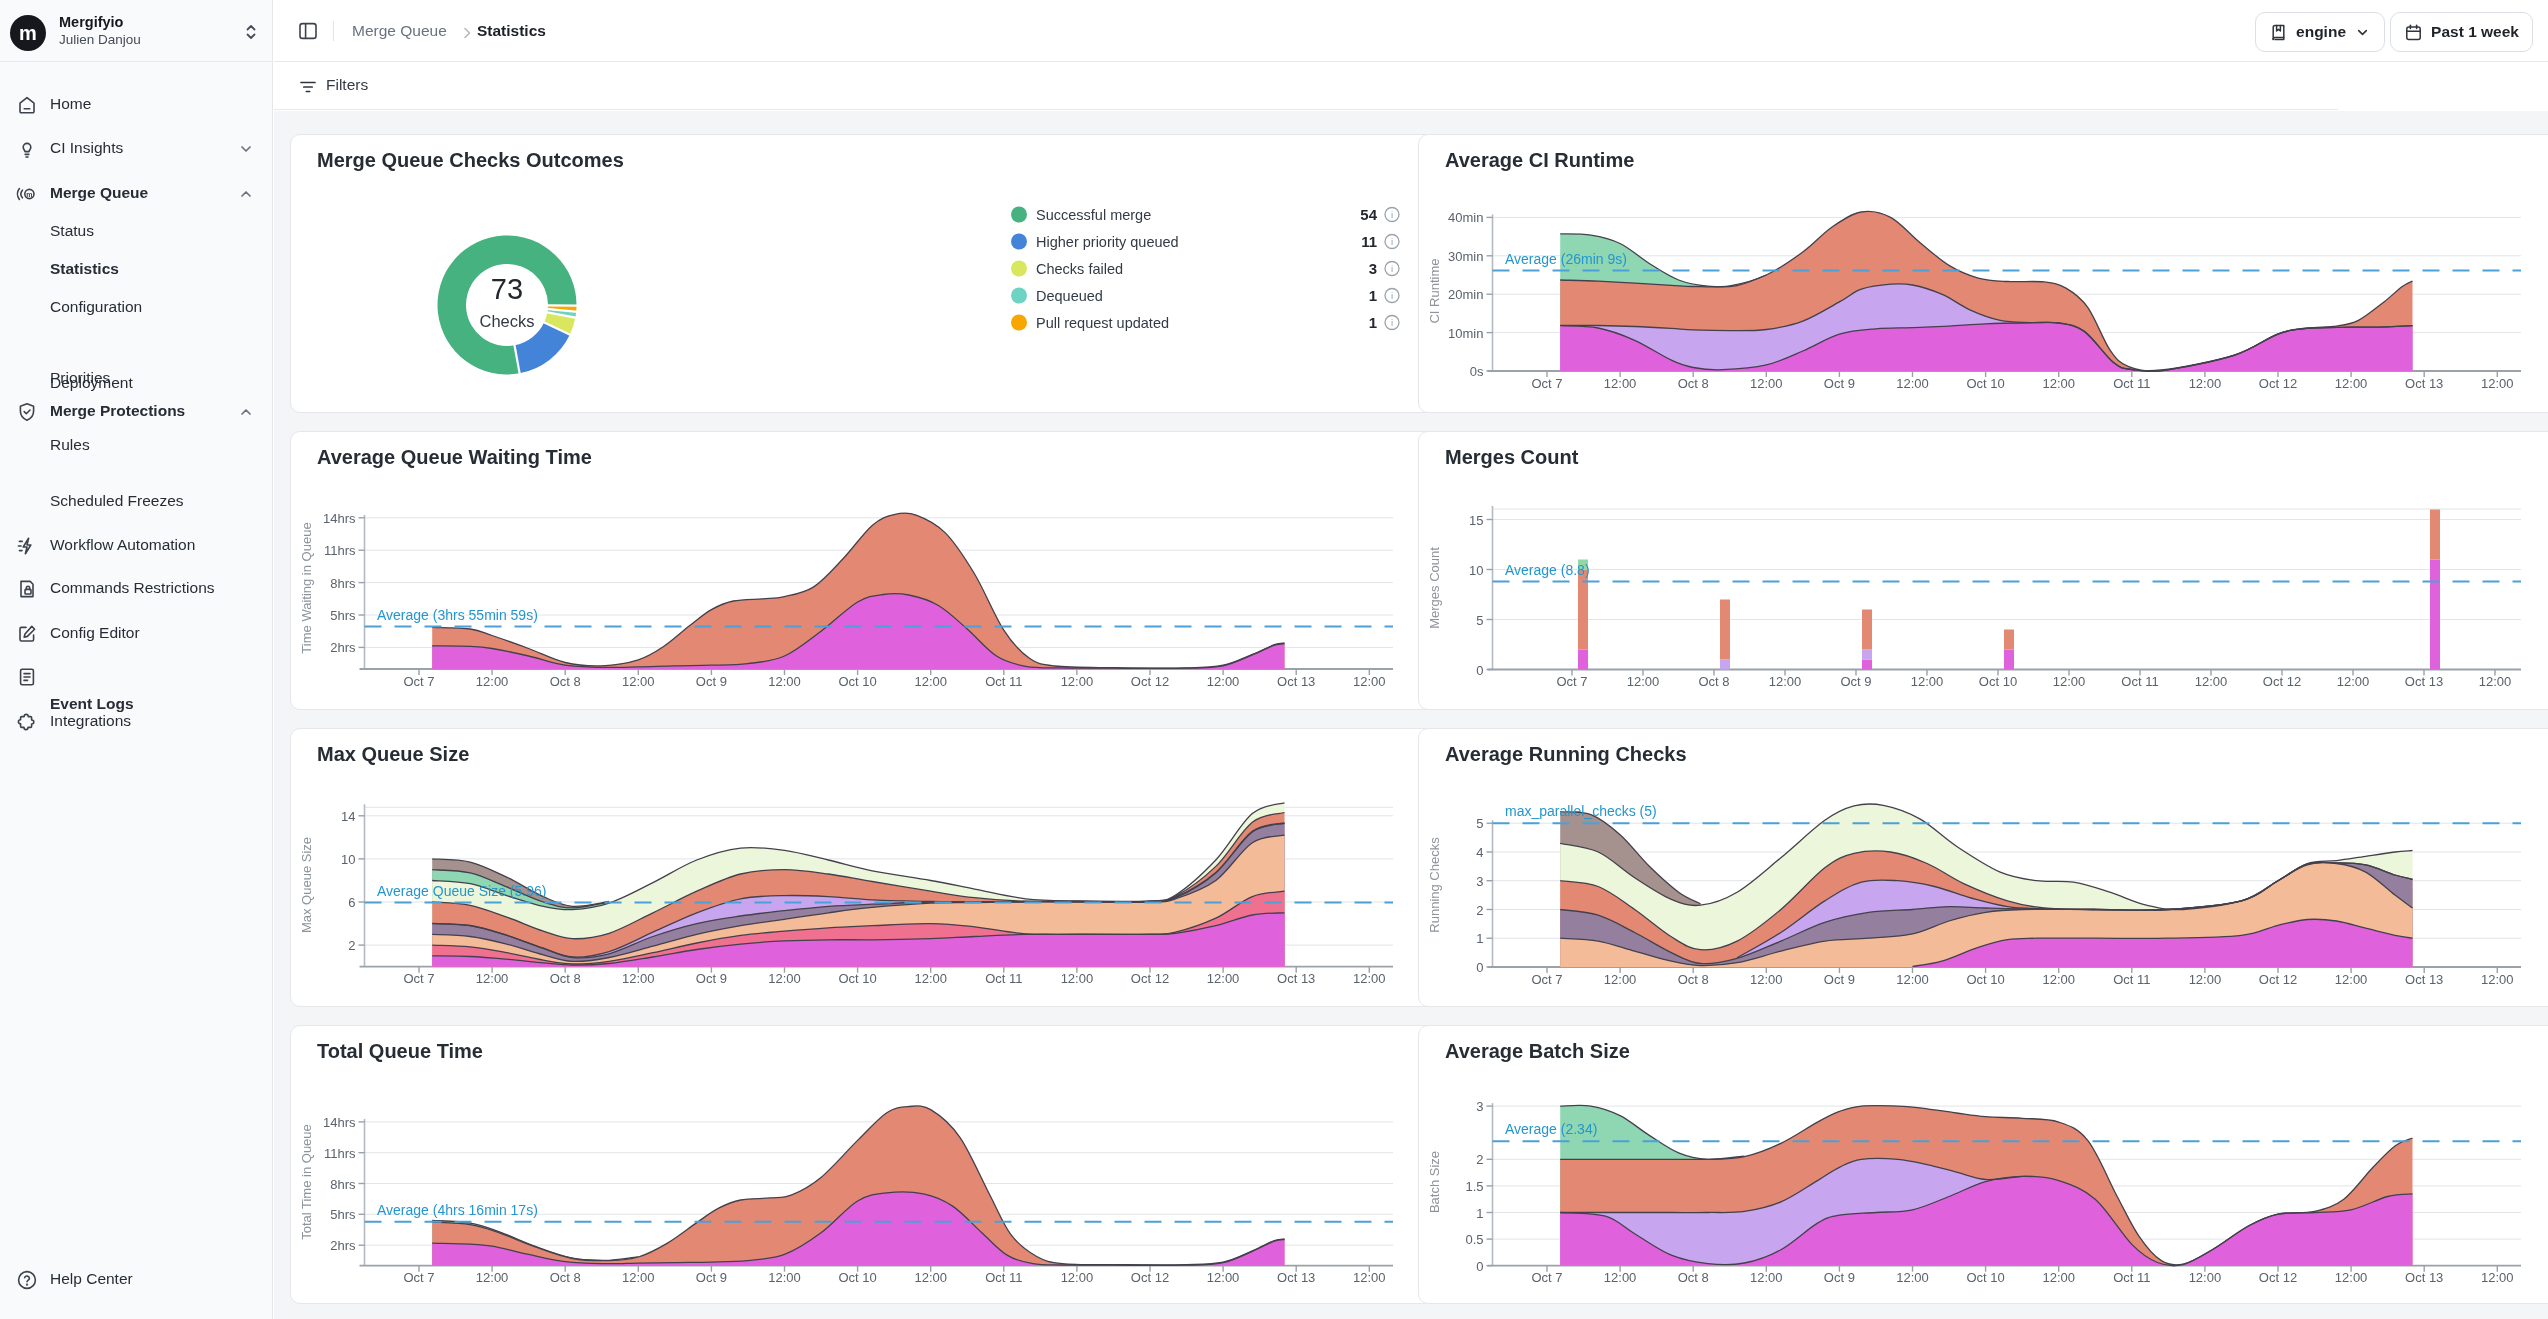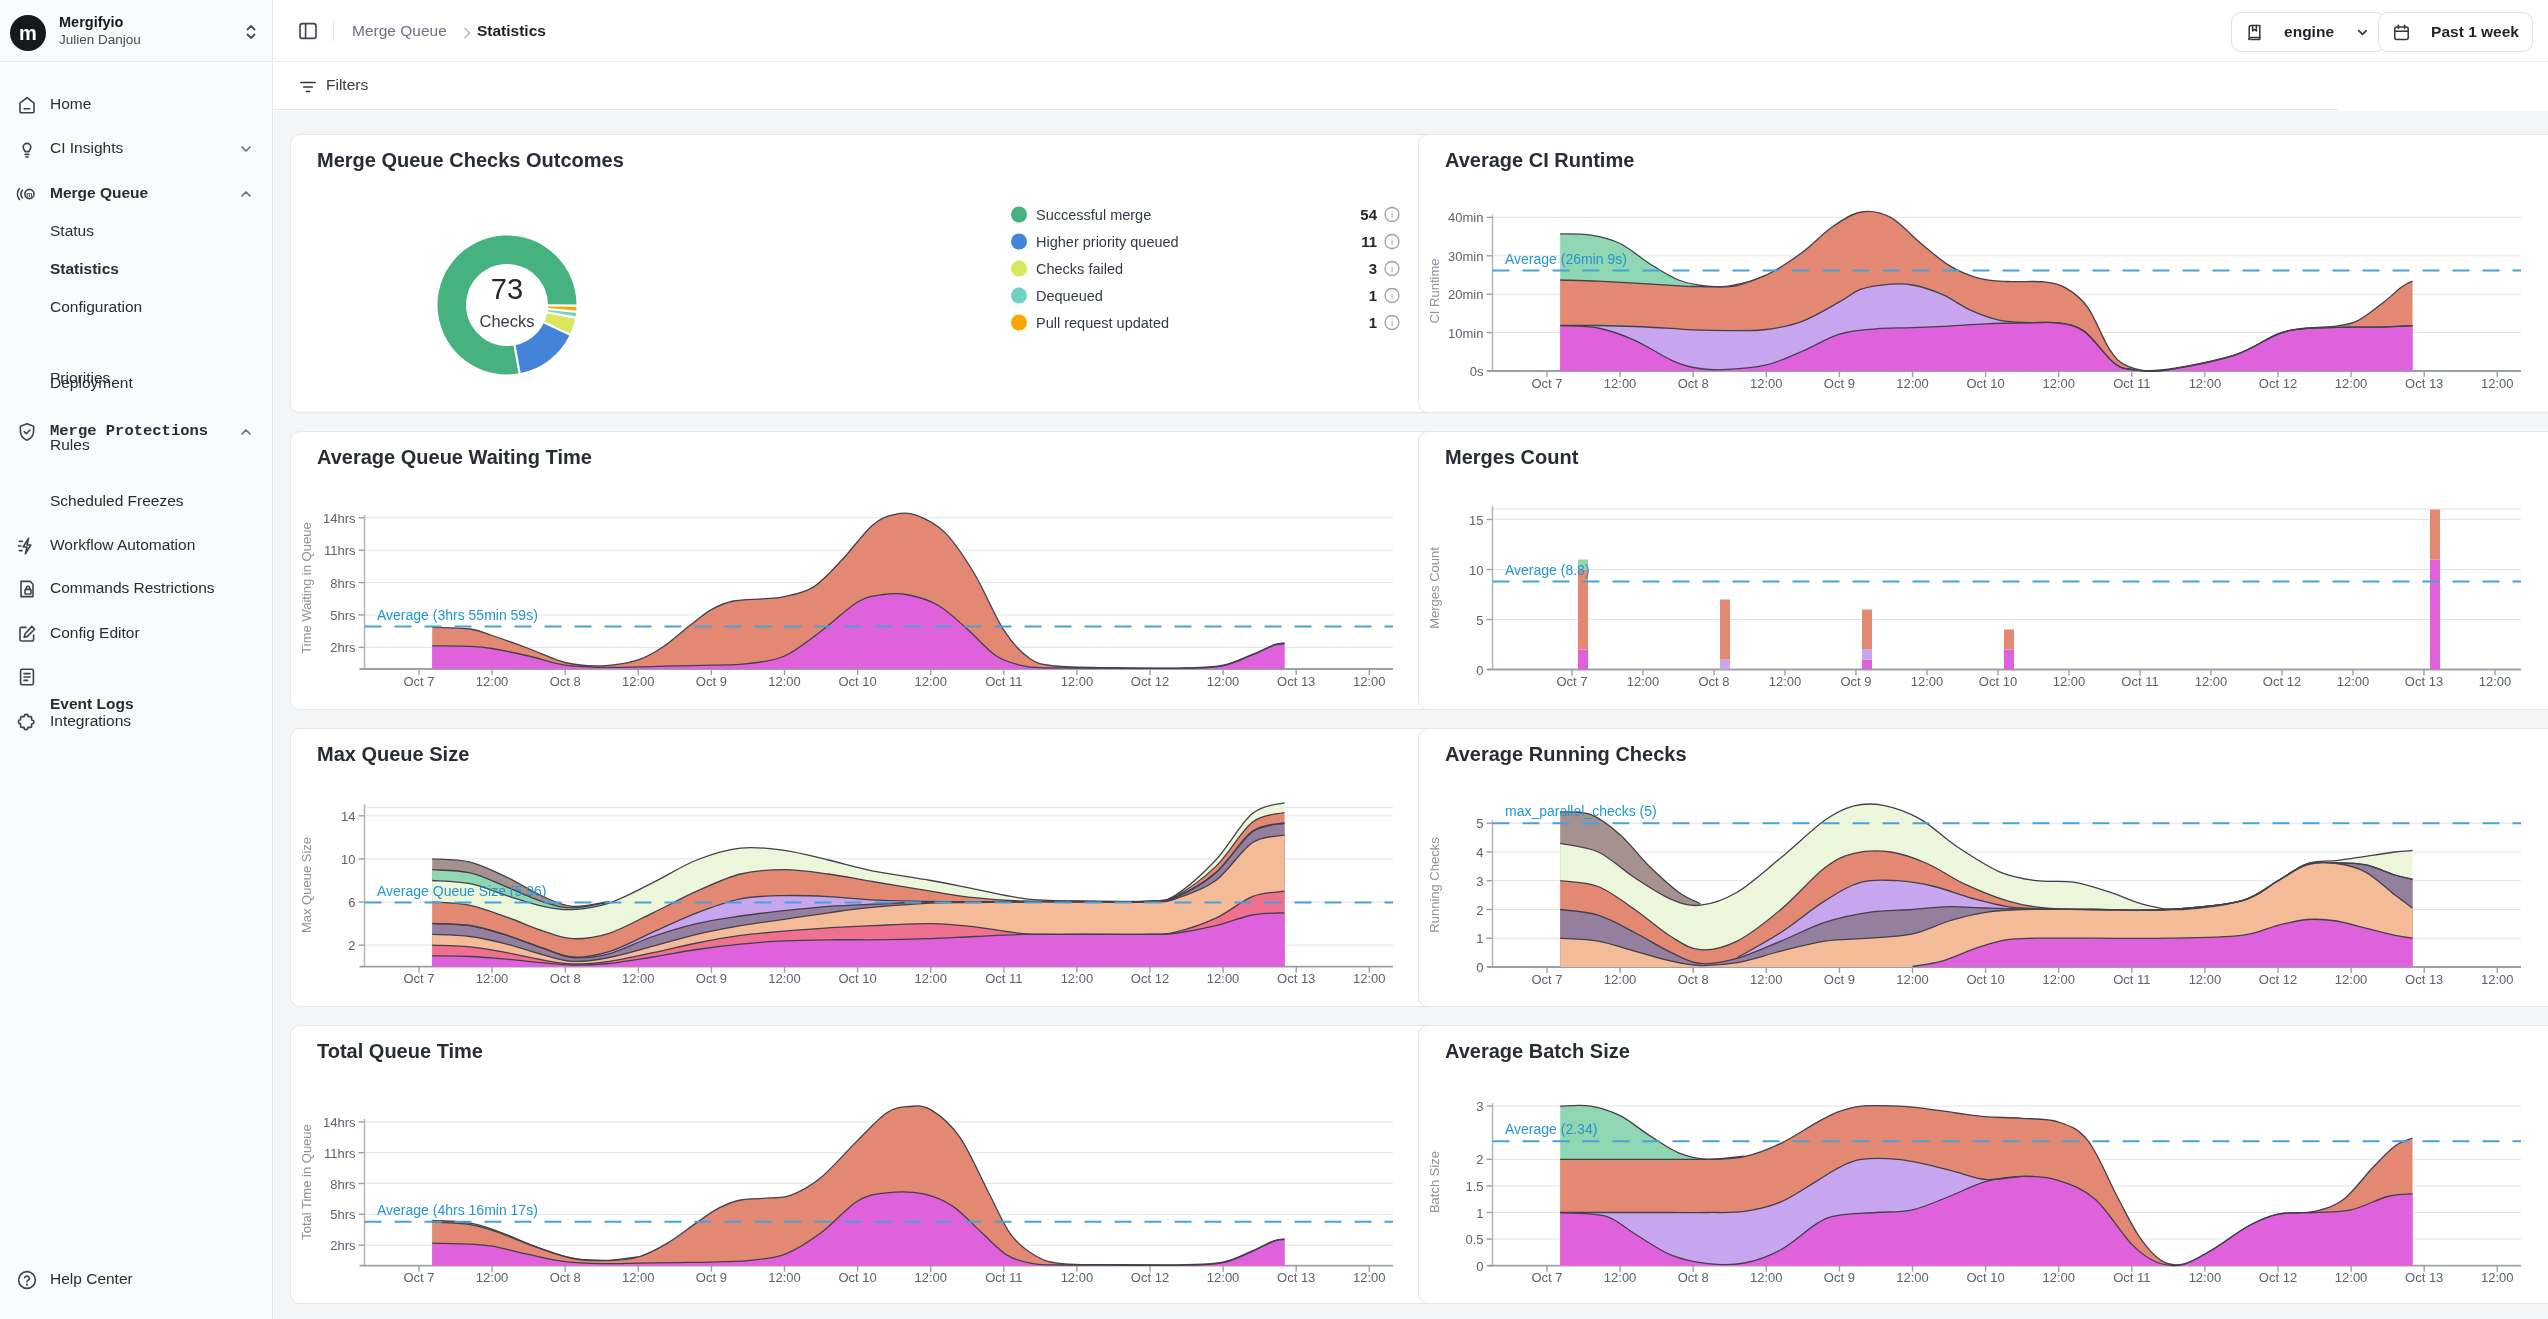--- a/index.html
+++ b/index.html
@@ -17,21 +17,21 @@
 .nico { position:absolute; left:16px; top:8px; }
 .nlab { position:absolute; left:50px; top:9px; font-size:15.5px; color:#272d36; }
 .nchev { position:absolute; right:18px; top:10px; }
 .topbar { position:absolute; left:274px; top:0; width:2274px; height:62px; background:#fff; border-bottom:1px solid #e7e9ec; }
 .tgl { position:absolute; left:23px; top:20px; }
 .tdiv { position:absolute; left:59px; top:21px; width:1px; height:20px; background:#e2e5e9; }
 .bc1 { position:absolute; left:78px; top:22px; font-size:15.5px; color:#6a7280; }
 .bcsep { position:absolute; left:185px; top:25px; }
 .bc2 { position:absolute; left:203px; top:22px; font-size:15.5px; font-weight:bold; color:#1c2027; }
 .btn { position:absolute; top:12px; height:40px; background:#fff; border:1px solid #dcdfe4; border-radius:10px;
-  display:flex; align-items:center; gap:20px; padding:0 13px; font-size:15.5px; font-weight:600; color:#1f242b; }
+  display:flex; align-items:center; gap:8px; padding:0 13px; font-size:15.5px; font-weight:600; color:#1f242b; }
 .btn-engine { right:163px; }
 .btn-week { right:15px; }
 .filters { position:absolute; left:274px; top:63px; width:2064px; height:47px; background:#fff; border-bottom:1px solid #e7e9ec; }
 .fico { position:absolute; left:24px; top:14px; }
 .flab { position:absolute; left:52px; top:13px; font-size:15.5px; font-weight:400; color:#343b45; }
 .content { position:absolute; left:274px; top:111px; width:2274px; height:1208px; background:#f4f5f7; }
 .card { position:absolute; width:1229px; height:279px; background:#fff; border:1px solid #e5e7ea; border-radius:10px; }
 .ctitle { position:absolute; left:26px; top:14px; font-size:20px; font-weight:bold; color:#272d35; letter-spacing:0; }
 .chelp { position:absolute; right:16px; top:15px; }
 .chart { position:absolute; left:0; top:0; }
@@ -94,21 +94,21 @@
     </div>
 <div class="nav" style="top:288.6px;">
       <span class="nlab" style="font-weight:400;">Configuration</span>
     </div>
 <div class="nav" style="top:326.6px;">
       <span class="nlab" style="font-weight:400;margin-top:33px;">Priorities</span>
     </div>
 <div class="nav" style="top:364.6px;">
       <span class="nlab" style="font-weight:400;">Deployment</span>
     </div>
-<div class="nav" style="top:413px;font-family:Liberation Mono, monospace;">
+<div class="nav" style="top:393px;">
       <span class="nico"><svg width="22" height="22" viewBox="0 0 22 22" fill="none" stroke="#3d434d" stroke-width="1.6" stroke-linecap="round" stroke-linejoin="round">
           <path d="M11 2.8 L17.6 5.2 V10 C17.6 14.6 14.8 17.6 11 19.2 C7.2 17.6 4.4 14.6 4.4 10 V5.2 Z"></path>
           <path d="M8.2 10.6 L10.3 12.7 L14 9"></path>
         </svg></span>
       <span class="nlab" style="font-weight:600;">Merge Protections</span>
       <span class="nchev"><svg width="18" height="18" viewBox="0 0 18 18" fill="none" stroke="#6a7280" stroke-width="1.7" stroke-linecap="round" stroke-linejoin="round">
           <path d="M5 11 L9 7 L13 11"></path>
         </svg></span>
     </div>
 <div class="nav" style="top:427px;">

